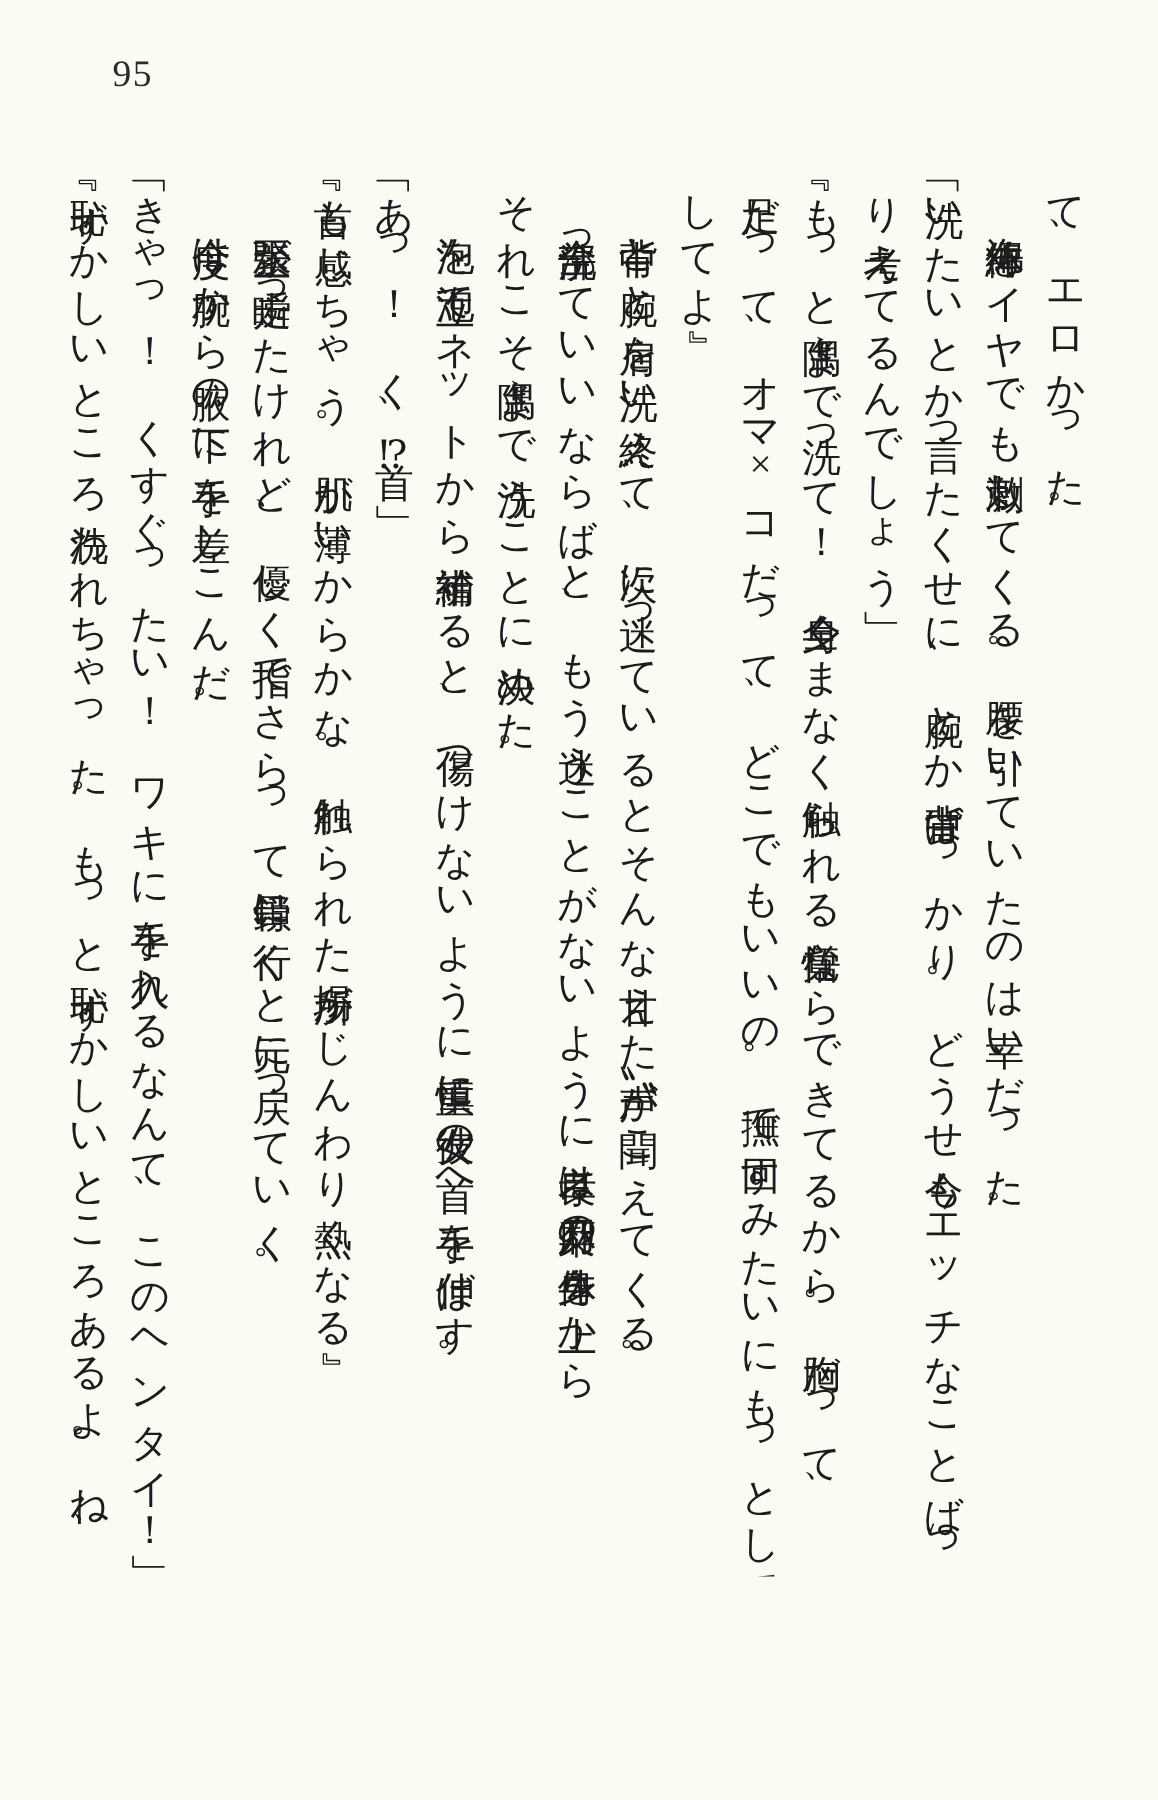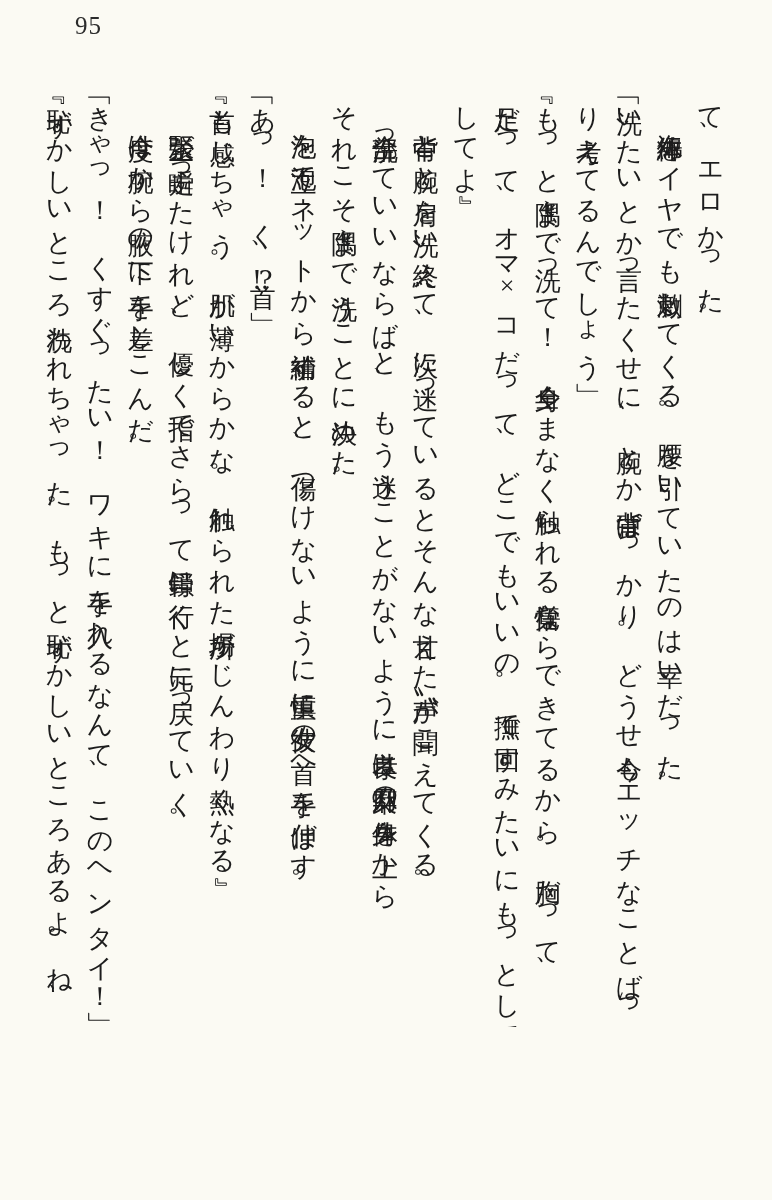--- a/index.html
+++ b/index.html
@@ -9,20 +9,21 @@
     height: 1200px;
     background: #fbfaf3;
     font-family: "Liberation Serif", "DejaVu Serif", serif;
     overflow: hidden;
   }
   .page {
     position: relative;
     width: 772px;
     height: 1027px;
     overflow: hidden;
+    margin-top: 24px;
   }
   .page-number {
     position: absolute;
     top: 12px;
     left: 75px;
     font-size: 25px;
     letter-spacing: 1px;
     color: #2b2b2b;
   }
   .text-block {

